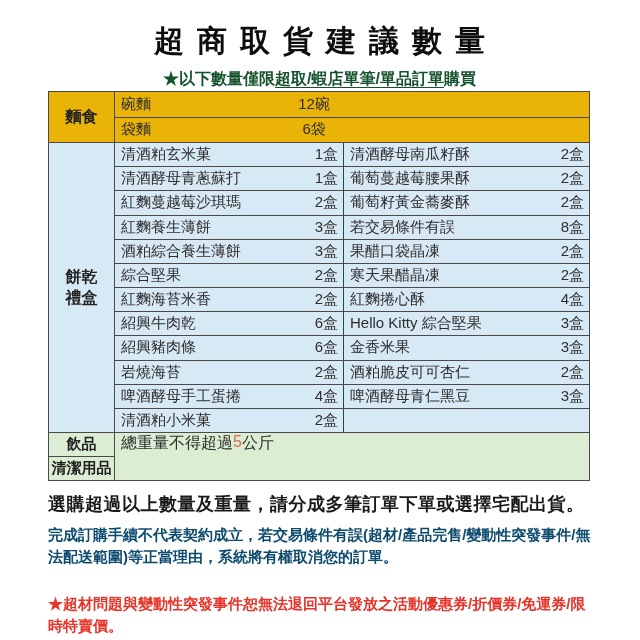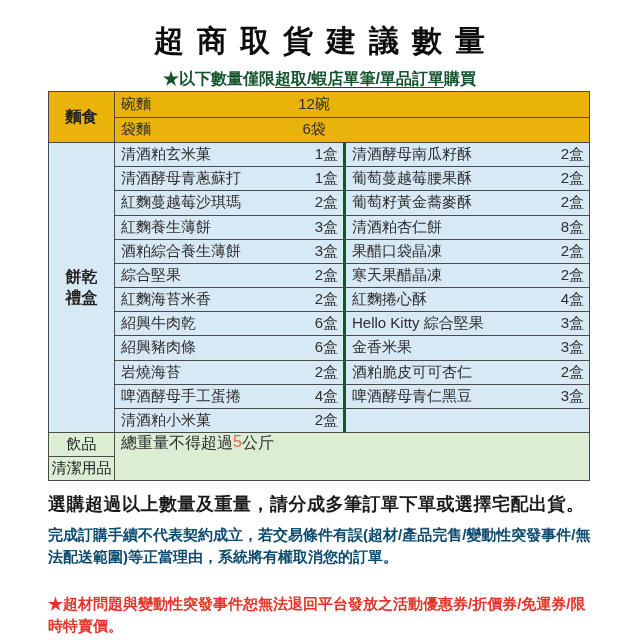--- a/index.html
+++ b/index.html
@@ -38,26 +38,26 @@
 
   .prow{flex:1;position:relative;display:flex;align-items:center;}
   .prow + .prow{border-top:1px solid #4a4a4a;}
   .prow .name{padding-left:6px;}
   .pqty{position:absolute;left:42%;transform:translateX(-50%);}
 
   .crow{flex:1;display:flex;min-width:0;}
   .crow + .crow{border-top:1px solid #4a4a4a;}
   .pair{display:flex;justify-content:space-between;align-items:center;white-space:nowrap;overflow:hidden;}
   .pair.l{width:228px;min-width:228px;}
-  .pair.r{flex:1;border-left:3px solid #14532d;}
+  .pair.r{flex:1;border-left:1px solid #14532d;}
   .pair .name{padding-left:6px;}
   .pair .qty{padding-right:5px;}
 
   .glabels{width:65px;min-width:65px;border-right:1px solid #4a4a4a;display:flex;flex-direction:column;}
-  .gl{flex:1;display:flex;align-items:center;justify-content:center;font-weight:normal;font-size:15px;color:#222;}
+  .gl{flex:1;display:flex;align-items:center;justify-content:center;font-weight:bold;font-size:15px;color:#222;}
   .gl + .gl{border-top:1px solid #4a4a4a;}
   .note{flex:1;display:flex;align-items:flex-start;padding-left:6px;font-size:16px;}
   .note .hl{color:#e0694f;}
 
   .f1{
     position:absolute;left:48px;top:492px;width:560px;margin:0;
     font-size:18px;font-weight:bold;color:#1a1a1a;letter-spacing:0.5px;
   }
   .f2{
     position:absolute;left:48px;top:524px;width:548px;margin:0;
@@ -129,21 +129,21 @@
               <span class="name">葡萄籽黃金蕎麥酥</span>
               <span class="qty">2盒</span>
             </div>
         </div>
         <div class="crow">
           <div class="pair l">
               <span class="name">紅麴養生薄餅</span>
               <span class="qty">3盒</span>
             </div>
           <div class="pair r">
-              <span class="name">清酒粕杏仁餅</span>
+              <span class="name">若交易條件有誤</span>
               <span class="qty">8盒</span>
             </div>
         </div>
         <div class="crow">
           <div class="pair l">
               <span class="name">酒粕綜合養生薄餅</span>
               <span class="qty">3盒</span>
             </div>
           <div class="pair r">
               <span class="name">果醋口袋晶凍</span>

